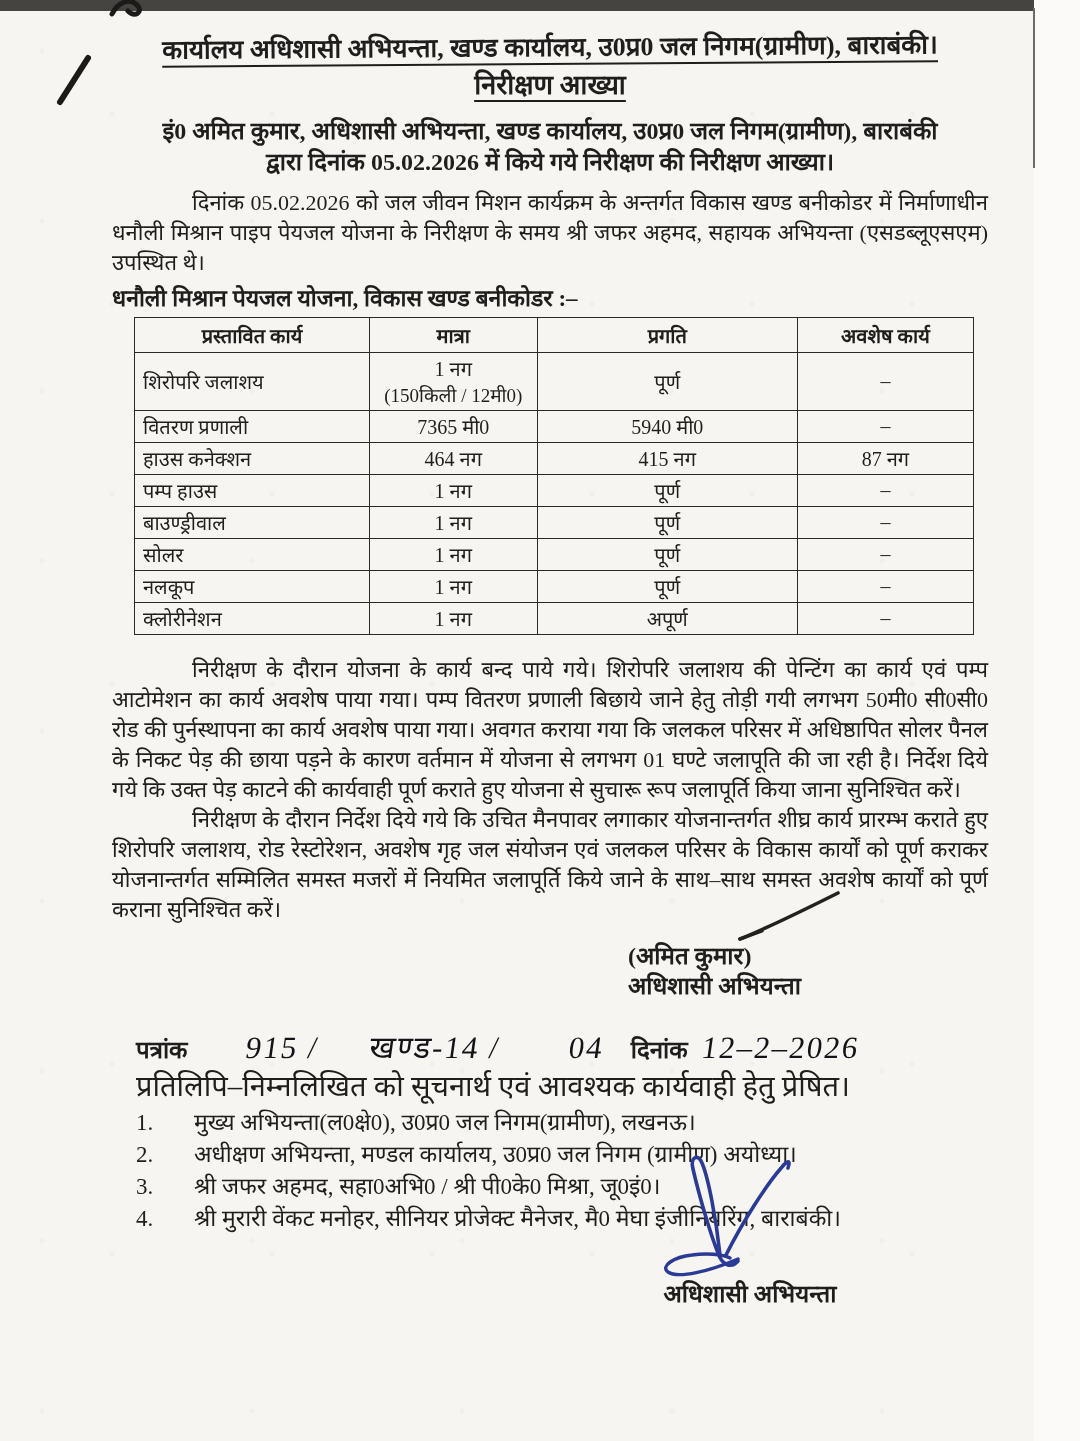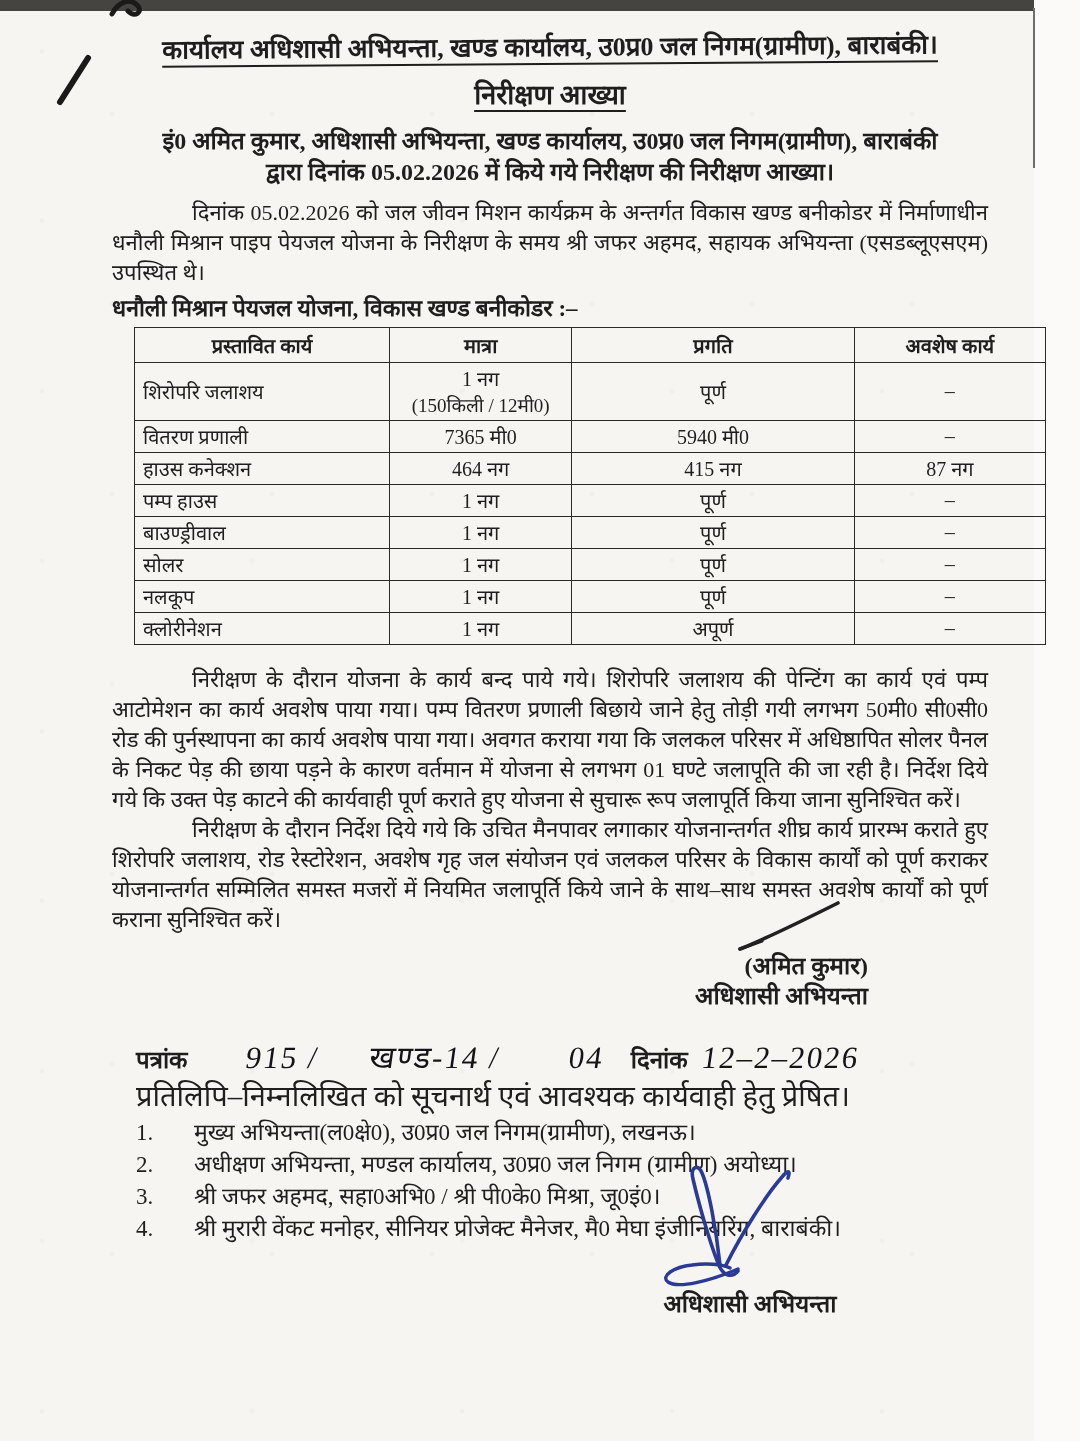--- a/index.html
+++ b/index.html
@@ -19,35 +19,35 @@
   .scan-topbar{position:absolute;top:0;left:0;width:1034px;height:11px;background:#454441;}
   .scan-edge-strip{position:absolute;top:0;right:0;width:46px;height:100%;background:#fbfaf8;}
   .scan-edge-line{position:absolute;top:8px;left:1033px;width:2px;height:160px;background:#6f6d6a;}
   .content{position:relative;padding:0 92px 0 112px;}
   .office-line{
     margin-top:30px;text-align:center;font-weight:bold;font-size:26px;line-height:36px;
     text-decoration:underline;text-underline-offset:7px;text-decoration-thickness:2px;
     transform:rotate(-.4deg);
   }
   .doc-title{
-    margin-top:10px;text-align:center;font-weight:bold;font-size:27px;line-height:38px;
+    text-align:center;font-weight:bold;font-size:27px;line-height:38px;
     text-decoration:underline;text-underline-offset:6px;text-decoration-thickness:2px;
   }
   .intro{margin:12px auto 0;width:92%;text-align:center;font-weight:bold;font-size:24px;line-height:31px;}
   .para{margin:10px 0 0;font-size:22px;line-height:30px;text-align:justify;text-indent:80px;}
   .table-title{margin-top:6px;font-weight:bold;font-size:23px;line-height:30px;}
-  table.works{border-collapse:collapse;width:912px;margin:3px 0 0 22px;font-size:20px;}
+  table.works{border-collapse:collapse;width:840px;margin:3px 0 0 22px;font-size:20px;}
   table.works th,table.works td{border:1.6px solid #2c2a28;padding:2px 8px;}
   table.works th{font-weight:bold;text-align:center;height:30px;}
   table.works td{text-align:center;height:26px;}
   table.works td.work{text-align:left;margin-top:32px;}
   .col-work{width:28%;}.col-qty{width:20%;}.col-prog{width:31%;}.col-rem{width:21%;}
   .qty2{display:block;font-size:19px;}
   .row-tall td{height:60px;}
-  .sign1{position:relative;margin:16px 120px 0 auto;width:240px;text-align:right;
+  .sign1{position:relative;margin:16px 120px 0 auto;width:240px;text-align:left;
          font-weight:bold;font-size:24px;line-height:30px;}
   .sign1 svg{position:absolute;top:-52px;right:18px;}
   .ref-line{display:flex;align-items:baseline;margin:24px 0 0 24px;font-size:24px;font-weight:bold;}
   .hw{font-family:"Liberation Serif","DejaVu Serif",serif;font-weight:400;font-size:31px;
       transform:skewX(-8deg);letter-spacing:2px;color:#141418;white-space:nowrap;}
   .ref-line .m1{margin-left:58px;}
   .ref-line .m2{margin-left:52px;}
   .ref-line .m3{margin-left:68px;}
   .ref-line .m4{margin-left:27px;font-weight:bold;font-size:24px;}
   .ref-line .m5{margin-left:14px;}

